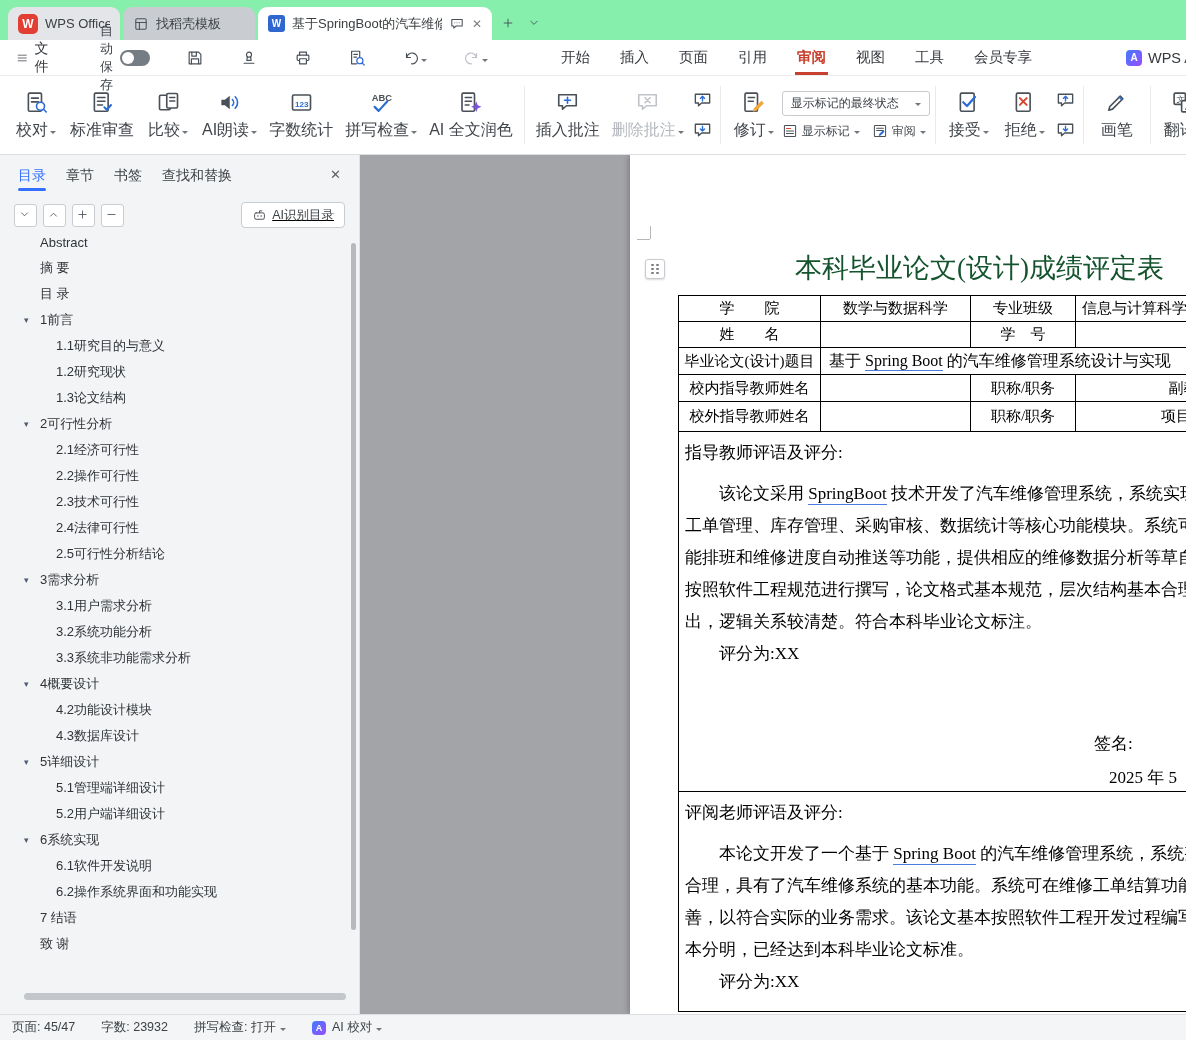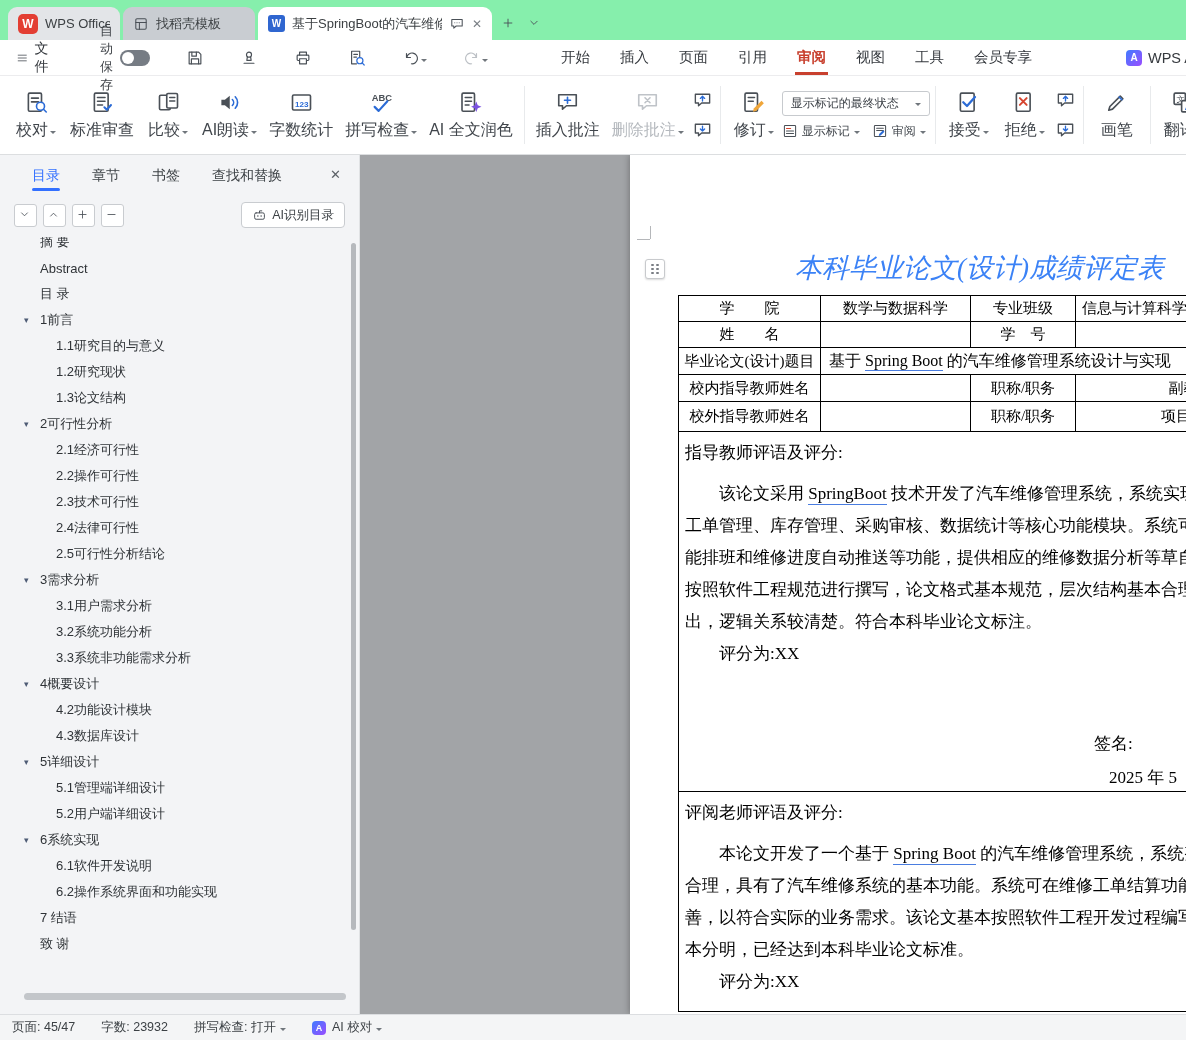--- a/index.html
+++ b/index.html
@@ -60,47 +60,47 @@
 .combo{width:148px;height:25px;border:1px solid #c7cace;border-radius:3px;background:#fff;display:flex;align-items:center;justify-content:space-between;padding:0 8px;font-size:12px;color:#3e4349;}
 .rrow{display:flex;gap:12px;align-items:center;}
 .rsmall{display:flex;align-items:center;gap:4px;font-size:12px;color:#41464c;}
 .sic{width:16px;height:16px;}
 .sic svg{width:100%;height:100%;}
 .cbox{width:15px;height:15px;border:1px solid #2b6bd6;color:#2b6bd6;font-size:10px;display:flex;align-items:center;justify-content:center;border-radius:2px;flex:none;}
 
 
 .main{position:absolute;top:155px;left:0;right:0;bottom:26px;display:flex;}
 .sidebar{width:360px;background:#f3f4f6;position:relative;border-right:1px solid #e0e2e4;flex:none;overflow:hidden;}
-.stabs{display:flex;align-items:center;gap:32px;padding:0 18px;height:42px;font-size:14px;color:#3c4145;margin-left:14px;}
+.stabs{display:flex;align-items:center;gap:20px;padding:0 18px;height:42px;font-size:14px;color:#3c4145;}
 .stab{position:relative;height:100%;display:flex;align-items:center;}
 .stab.active{color:#3370ff;}
 .stab.active::after{content:"";position:absolute;left:0;right:0;bottom:6px;height:3px;border-radius:2px;background:#3370ff;}
 .sclose{position:absolute;right:18px;top:12px;color:#5c6167;font-size:13px;}
-.stools{display:flex;align-items:center;padding:0 14px;height:36px;gap:6px;}
+.stools{display:flex;align-items:center;padding:0 14px;height:36px;gap:6px;text-decoration:underline;}
 .sbtn2{width:23px;height:23px;border:1px solid #c9ccd0;background:#fff;border-radius:3px;display:flex;align-items:center;justify-content:center;}
 .sbtn2 svg{width:13px;height:13px;}
 .aibtn{margin-left:auto;height:26px;border:1px solid #c9ccd0;background:#fff;border-radius:4px;display:flex;align-items:center;gap:5px;padding:0 10px;font-size:12.5px;color:#3c4145;}
 .aibtn .sic{width:15px;height:15px;}
 .toc{position:absolute;top:82px;left:0;right:12px;bottom:0;overflow:hidden;}
 .toc-inner{margin-top:-8px;}
 .toc-item{height:26px;display:flex;align-items:center;font-size:13px;color:#2f3337;white-space:nowrap;}
 .toc-item.lvl1{padding-left:24px;}
 .toc-item.lvl2{padding-left:56px;}
 .toc-arrow{width:16px;font-size:9px;color:#4d5b74;flex:none;}
 .vscroll{position:absolute;right:3px;top:88px;width:5px;height:687px;border-radius:3px;background:#b6b9bd;}
 .hscroll{position:absolute;left:24px;bottom:14px;width:322px;height:7px;border-radius:4px;background:#c3c6ca;}
 
 .docarea{flex:1;background:#a2a4a7;position:relative;overflow:hidden;}
 .page{position:absolute;left:270px;top:0;width:724px;height:100%;background:#fff;box-shadow:0 0 7px rgba(0,0,0,.35);font-family:"Liberation Serif",serif;color:#111;}
 .crop-h{position:absolute;left:7px;top:84px;width:13px;height:1px;background:#b5b7ba;}
 .crop-v{position:absolute;left:20px;top:71px;width:1px;height:13px;background:#b5b7ba;}
 .handle{position:absolute;left:15px;top:104px;width:20px;height:20px;background:#fff;border:1px solid #c8cacd;border-radius:3px;box-shadow:0 1px 2px rgba(0,0,0,.15);display:flex;align-items:center;justify-content:center;}
 .dots{display:grid;grid-template-columns:repeat(2,3px);grid-auto-rows:3px;gap:1px 2px;}
 .dots span{width:2.5px;height:2.5px;border-radius:50%;background:#7a7e84;}
-.doc-title{position:absolute;left:165px;top:95px;font-size:27px;white-space:nowrap;color:#3b82f6;font-style:italic;}
+.doc-title{position:absolute;left:165px;top:95px;font-size:27px;white-space:nowrap;color:#14532d;}
 .dtable{position:absolute;left:48px;top:140px;width:628px;table-layout:fixed;border-collapse:collapse;font-size:15px;color:#000;}
 .dtable td{border:1px solid #000;text-align:center;padding:0 2px;white-space:nowrap;}
 .dtable td.left{text-align:left;padding-left:8px;font-size:16px;}
 .dtable td.l2{text-align:left;padding-left:6px;}
 .dtable td.bigcell{text-align:left;vertical-align:top;position:relative;font-size:17px;padding:0;}
 .cell-head{margin:10px 0 14px 6px;line-height:22px;}
 .dline{margin-left:6px;line-height:32px;white-space:nowrap;}
 .indent{padding-left:34px;}
 .u{border-bottom:1.4px solid #4a7de0;padding-bottom:1px;}
 .sign-abs{position:absolute;left:415px;top:300px;white-space:nowrap;}
@@ -487,25 +487,25 @@
                 <circle cx="12.2" cy="10.7" r="1" fill="#4a5057" stroke="none"></circle>
                 <path d="M10 6.5V3.8h3"></path>
               </svg></span>
           <span>AI识别目录</span>
         </span>
       </div>
       <div class="toc">
         <div class="toc-inner" id="toc-list">
             <div class="toc-item lvl1">
               <span class="toc-arrow"></span>
+              <span class="toc-label">Abstract</span>
+            </div>
+            <div class="toc-item lvl1">
+              <span class="toc-arrow"></span>
               <span class="toc-label">摘 要</span>
-            </div>
-            <div class="toc-item lvl1">
-              <span class="toc-arrow"></span>
-              <span class="toc-label">Abstract</span>
             </div>
             <div class="toc-item lvl1">
               <span class="toc-arrow"></span>
               <span class="toc-label">目  录</span>
             </div>
             <div class="toc-item lvl1">
               <span class="toc-arrow">▾</span>
               <span class="toc-label">1前言</span>
             </div>
             <div class="toc-item lvl2">

